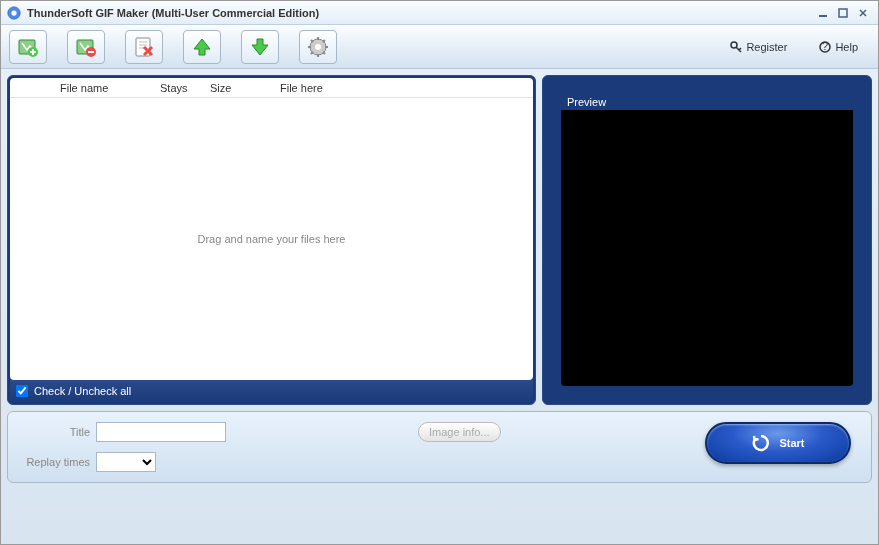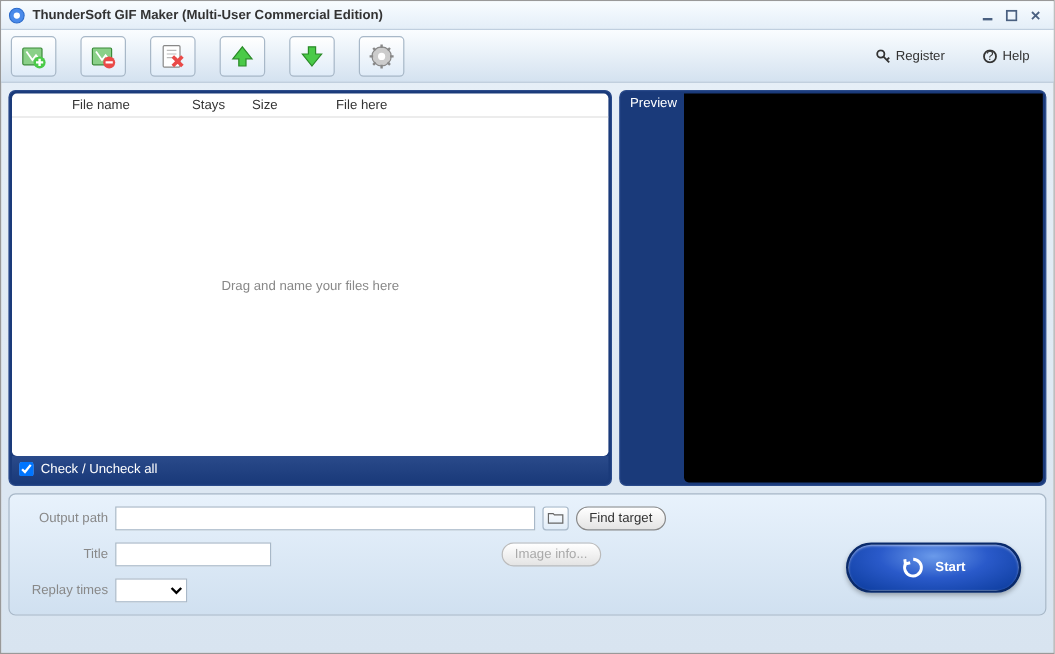--- a/index.html
+++ b/index.html
@@ -27,21 +27,21 @@
 .columns { display: flex; height: 20px; border-bottom: 1px solid #e0e0e0; align-items: center; padding-left: 50px; }
 .col { color: #333; }
 .col-filename { width: 100px; }
 .col-stays { width: 50px; }
 .col-size { width: 70px; }
 .col-filepath { flex: 1; }
 .dropzone { flex: 1; display: flex; align-items: center; justify-content: center; color: #888; font-size: 18px; }
 .checkbar { height: 22px; background: linear-gradient(to bottom, #2a4a8a 0%, #1a3a7a 100%); color: #fff; display: flex; align-items: center; padding: 0 6px; gap: 6px; border-radius: 0 0 4px 4px; }
 .checkbar input { width: 12px; height: 12px; }
 
-.preview-panel { width: 356px; border: 1px solid #2a4a8a; border-radius: 6px; background: #1a3a7a; padding: 2px; display: flex; }
+.preview-panel { width: 330px; border: 1px solid #2a4a8a; border-radius: 6px; background: #1a3a7a; padding: 18px; display: flex; flex-direction: column; }
 .preview-label { color: #fff; padding: 2px 6px; font-size: 11px; }
 .preview-canvas { flex: 1; background: #000; border-radius: 0 0 4px 4px; margin-top: 0; }
 
 .bottom { border: 1px solid #a8b8c8; border-radius: 6px; background: linear-gradient(to bottom, #e8f2fc 0%, #d0e0f0 100%); padding: 10px 12px; display: flex; }
 .form-area { flex: 1; display: flex; flex-direction: column; gap: 10px; }
 .form-row { display: flex; align-items: center; gap: 6px; }
 .form-label { width: 70px; text-align: right; color: #888; }
 .output-input { width: 350px; height: 20px; border: 1px solid #a8b8c8; background: #fff; padding: 0 4px; }
 .folder-btn { width: 22px; height: 20px; border: 1px solid #a8b8c8; border-radius: 3px; background: linear-gradient(to bottom,#fff,#e0ecf8); cursor: pointer; display: flex; align-items: center; justify-content: center; }
 .pill-btn { height: 20px; padding: 0 10px; border: 1px solid #888; border-radius: 10px; background: linear-gradient(to bottom,#fff,#e4e4e4); cursor: pointer; color: #333; }
@@ -169,30 +169,20 @@
       <div class="preview-panel">
         <div class="preview-label">Preview</div>
         <div class="preview-canvas"></div>
       </div>
 
     </div>
 
     <div class="bottom">
       <div class="form-area">
 
-        <div class="form-row">
-          <div class="form-label">Output path</div>
-          <input class="output-input" value="" style="">
-          <div class="folder-btn">
-            <svg width="14" height="12" viewBox="0 0 14 12">
-                <path d="M1 2 H5 L6 3 H13 V10 H1 Z" fill="none" stroke="#666"></path>
-              </svg>
-          </div>
-          <button class="pill-btn">Find target</button>
-        </div>
 
         <div class="form-row">
           <div class="form-label">Title</div>
           <input class="title-input" value="" style="">
           <div style="width:180px"></div>
           <button class="pill-btn disabled">Image info...</button>
         </div>
 
         <div class="form-row">
           <div class="form-label">Replay times</div>

